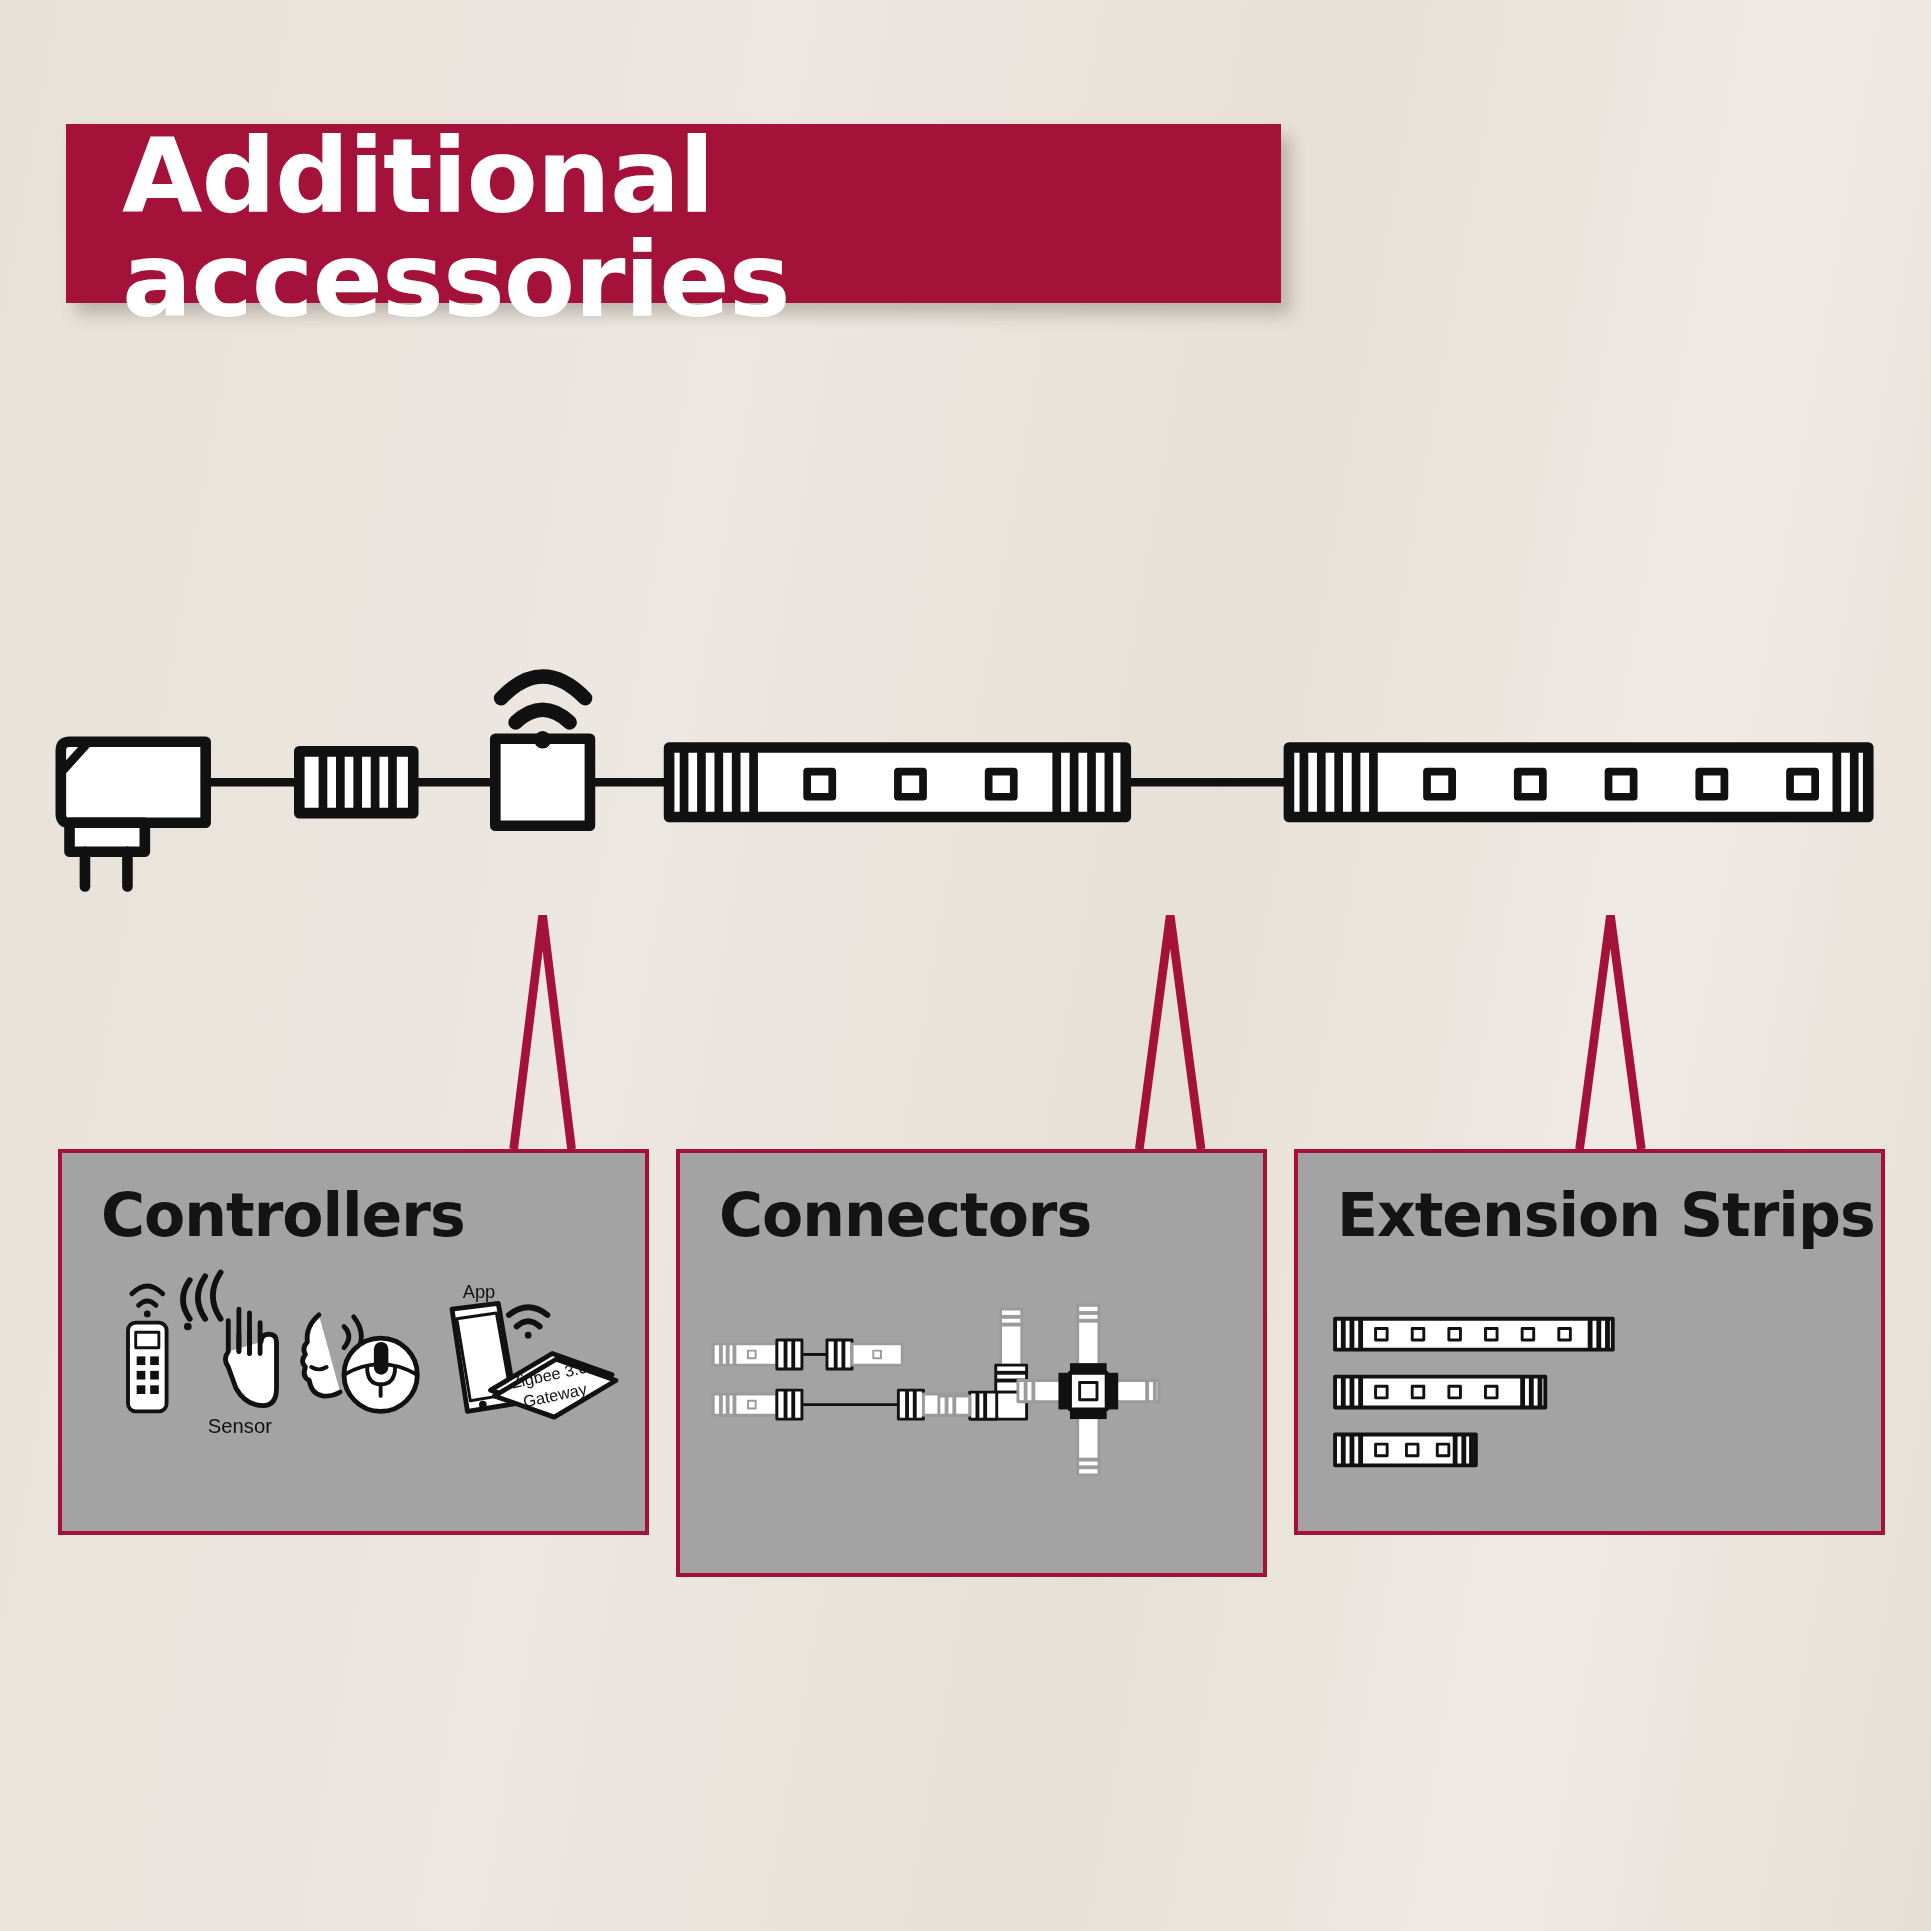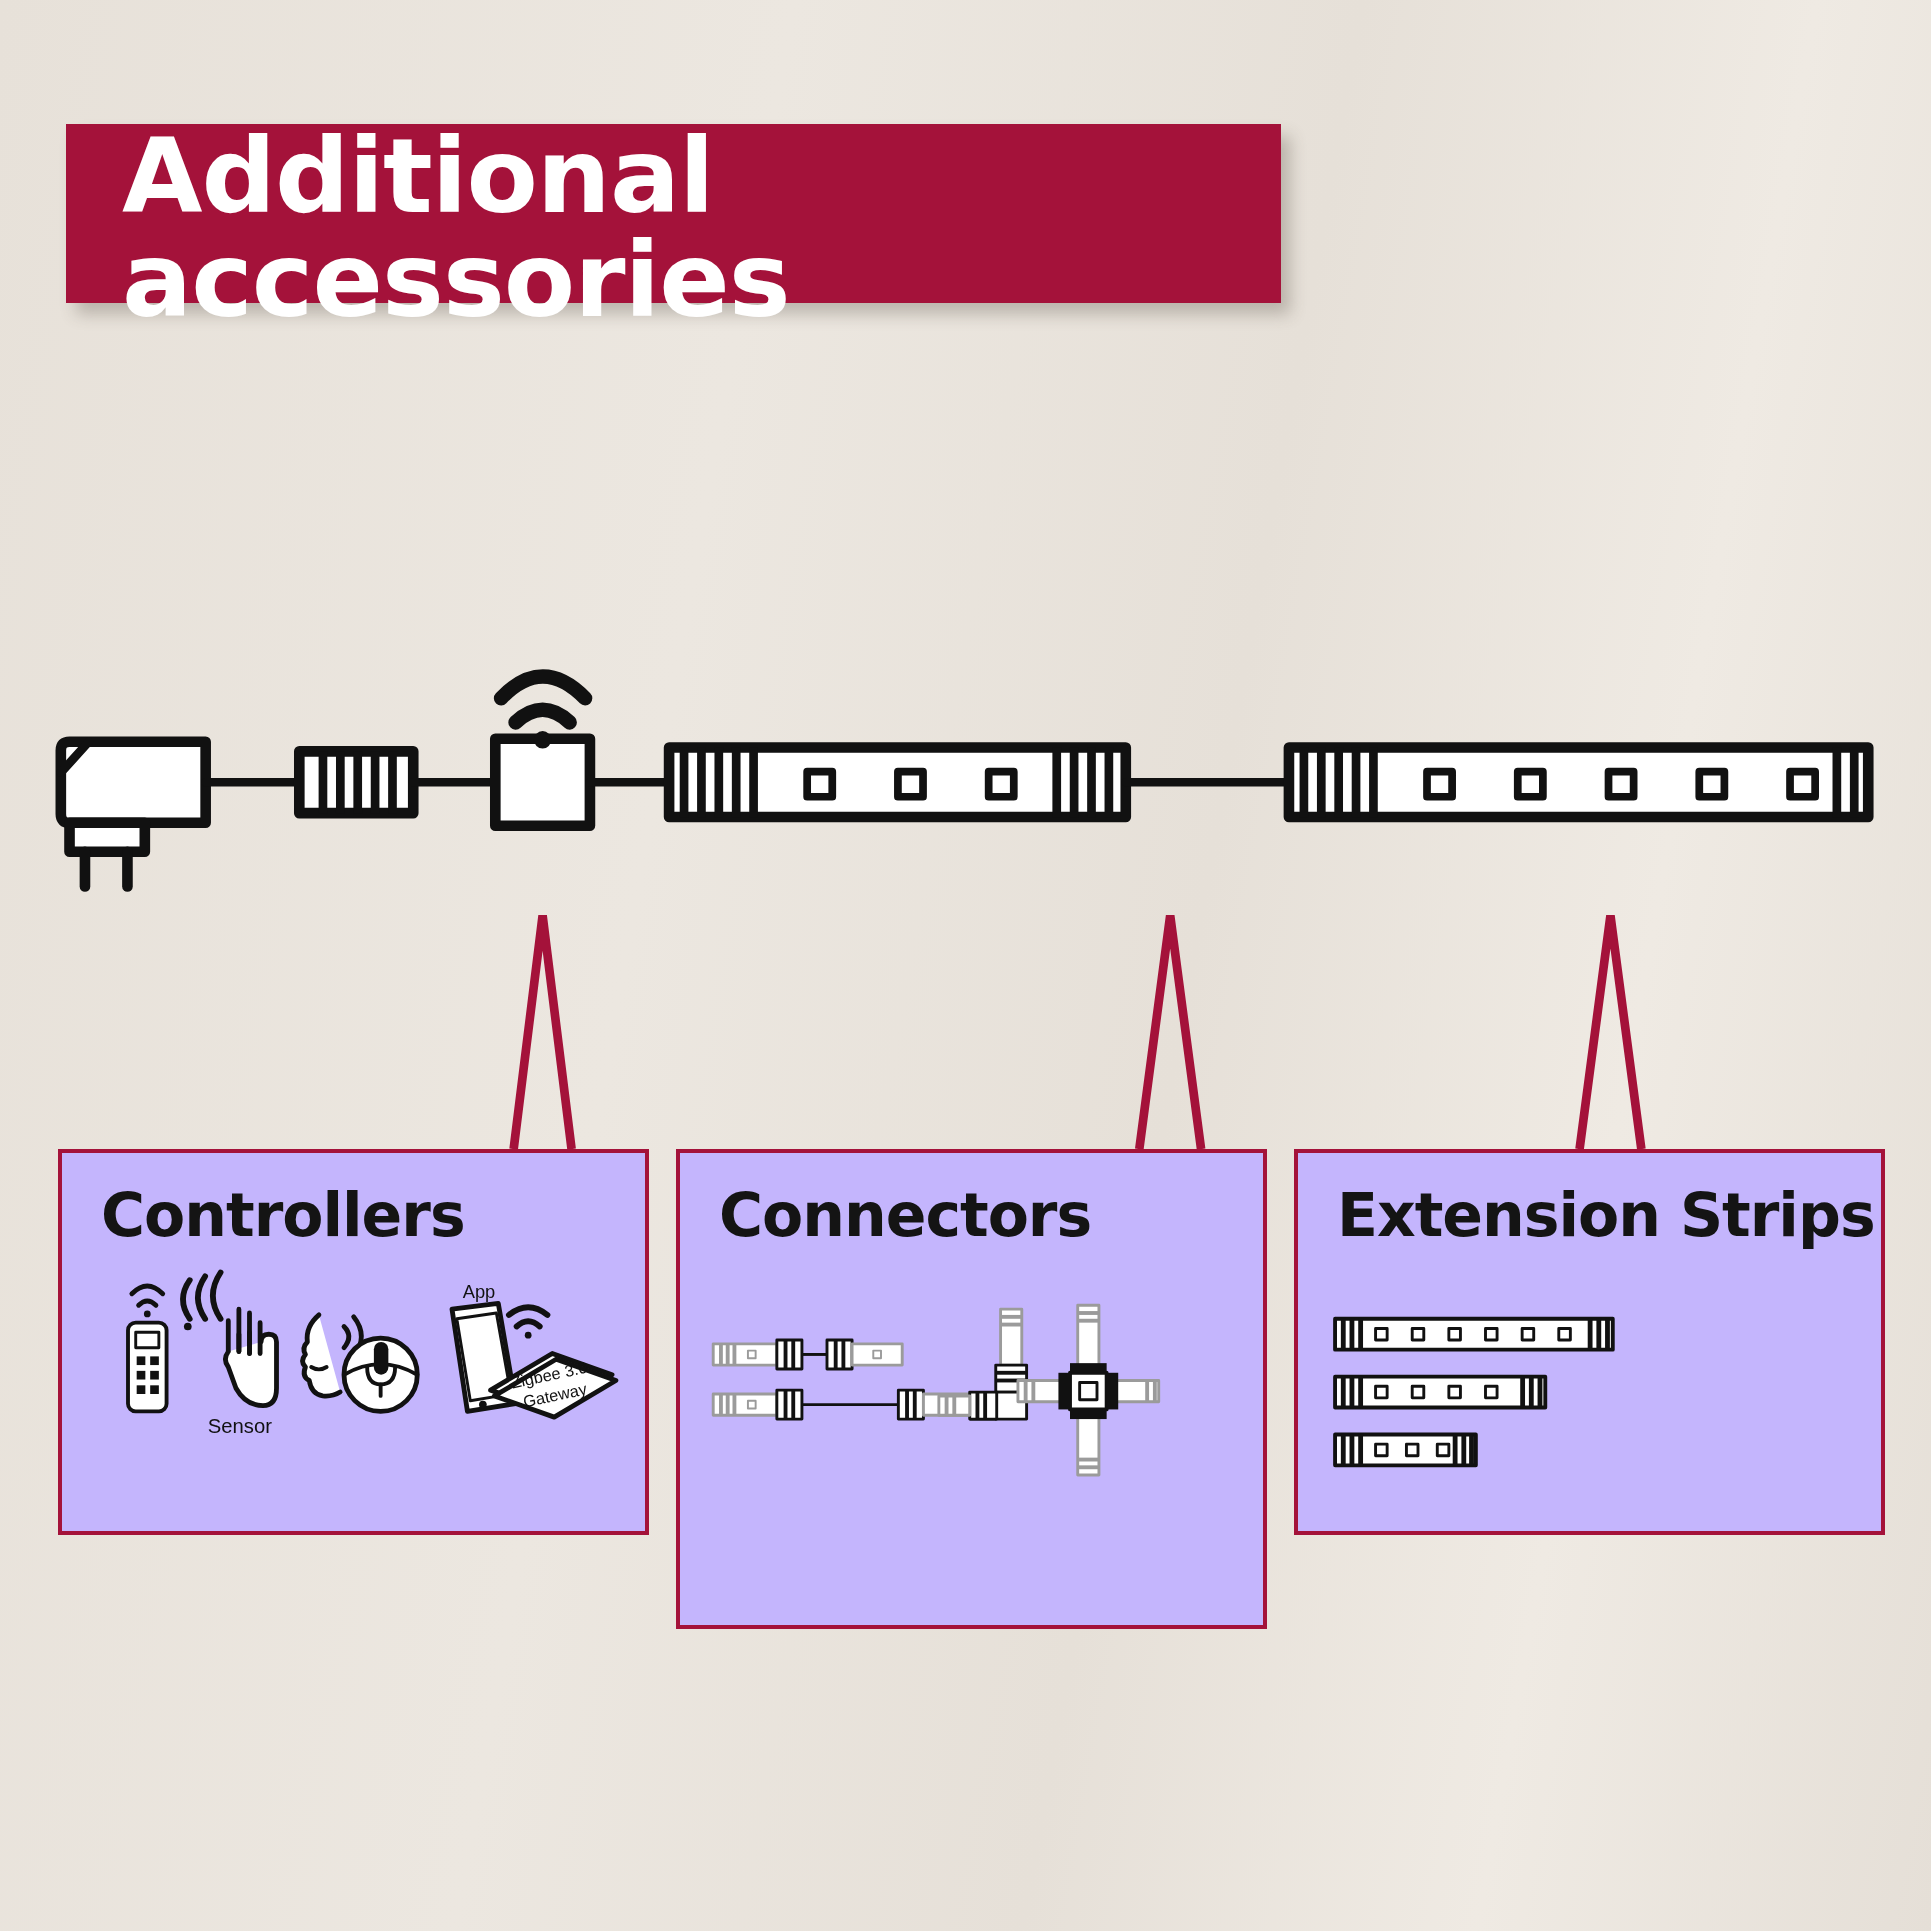--- a/index.html
+++ b/index.html
@@ -25,26 +25,26 @@
     font-weight:bold;
     letter-spacing:-1px;
     margin-left:56px;
     line-height:1;
     font-family:"DejaVu Sans","Liberation Sans",sans-serif;
   }
 
   
   .card{
     position:absolute;
-    background:#c4b5fd;
+    background:#a3a3a3;
     border:4.8px solid #a4123a;
     box-sizing:border-box;
   }
   #card-controllers{left:58px;top:1149px;width:591px;height:386px;}
-  #card-connectors{left:676px;top:1149px;width:591px;height:480px;}
+  #card-connectors{left:676px;top:1149px;width:591px;height:428px;}
   #card-extension{left:1294px;top:1149px;width:591px;height:386px;text-align:right;}
   .card-title{
     position:absolute;left:39px;top:27px;
     font-size:60px;font-weight:bold;color:#141414;
     font-family:"DejaVu Sans","Liberation Sans",sans-serif;
     letter-spacing:-1px;
     white-space:nowrap;
   }
   .card-art{position:absolute;left:0;top:106px;width:100%;height:270px;}
 

